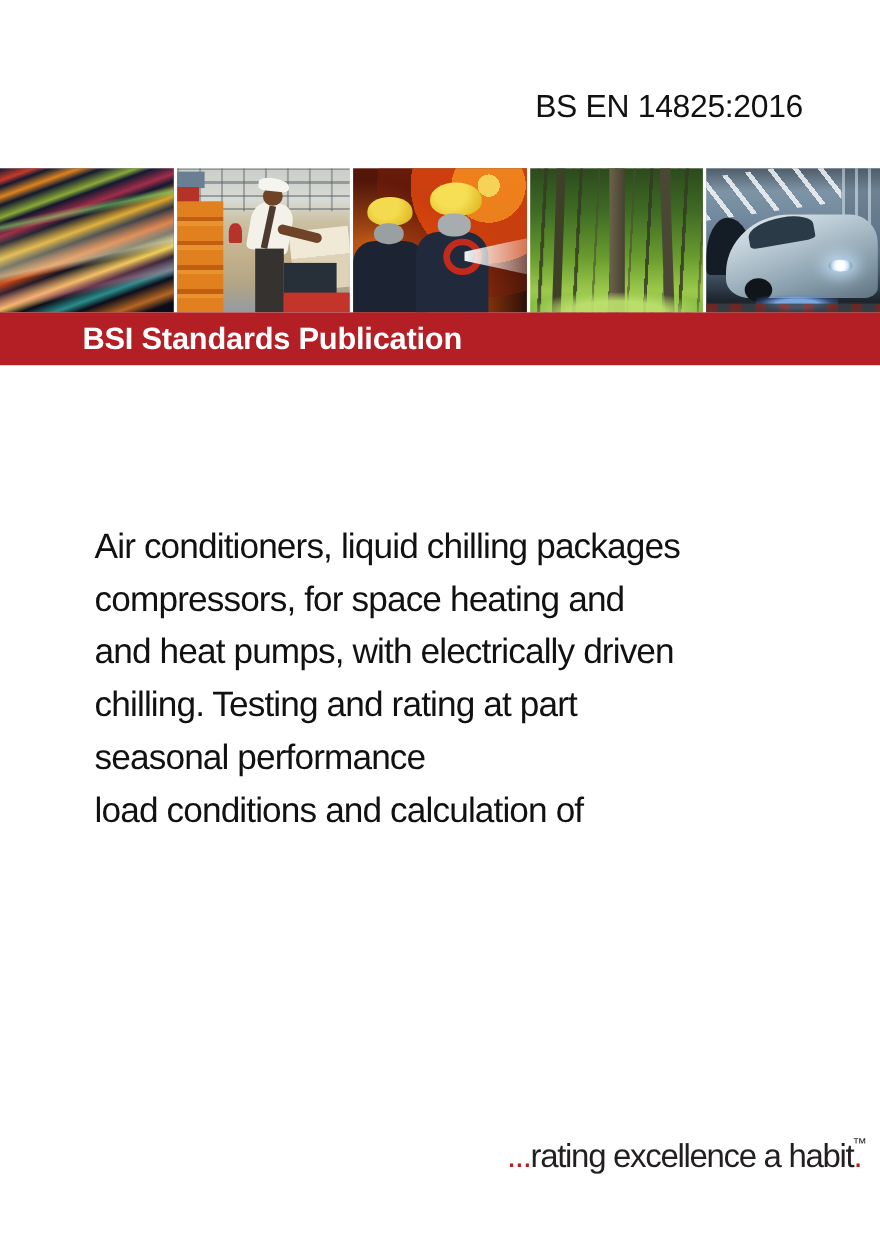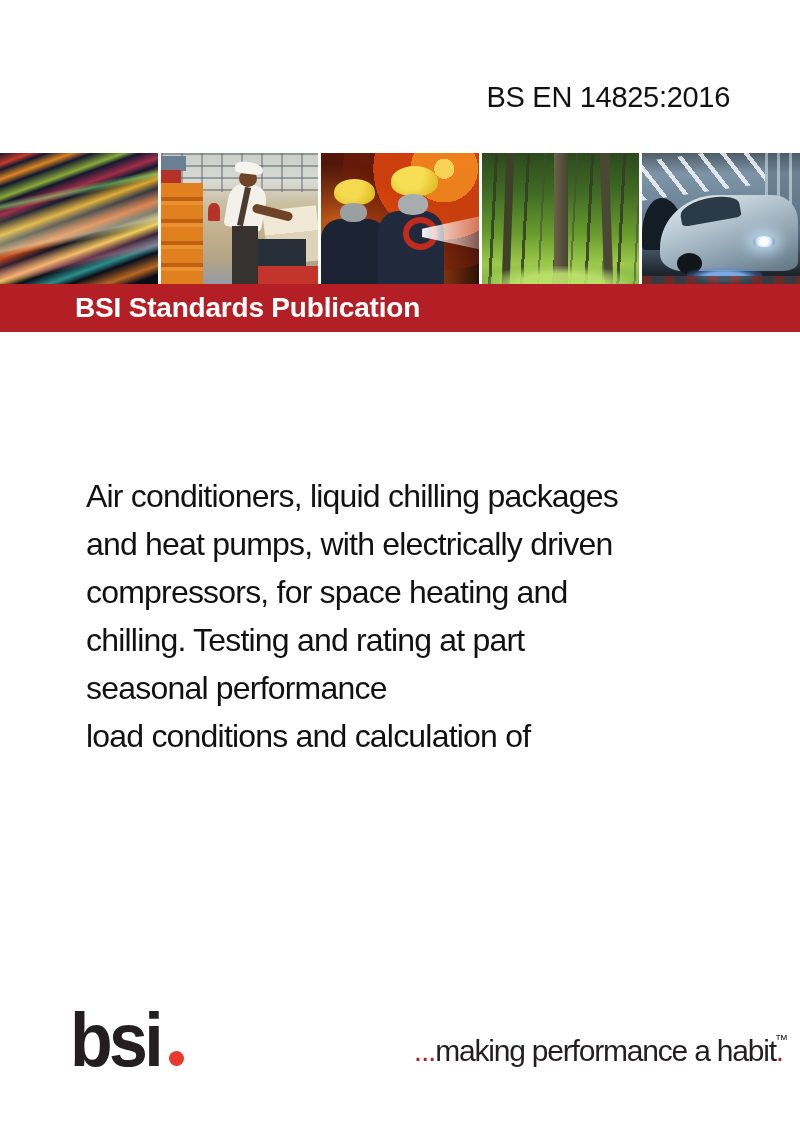--- a/index.html
+++ b/index.html
@@ -214,28 +214,25 @@
       <div class="mat"></div>
     </div>
   </div>
 
   <div class="red-band">
     <span>BSI Standards Publication</span>
   </div>
 
   <div class="title-block">
     <div class="title-line">Air conditioners, liquid chilling packages</div>
+    <div class="title-line">compressors, for space heating and</div>
     <div class="title-line">and heat pumps, with electrically driven</div>
-    <div class="title-line">compressors, for space heating and</div>
     <div class="title-line">chilling. Testing and rating at part</div>
     <div class="title-line">seasonal performance</div>
     <div class="title-line">load conditions and calculation of</div>
   </div>
 
-  <div class="bsi-logo">
-    <span class="bsi-text">bsi</span><span class="bsi-dot"></span>
-  </div>
 
   <div class="tagline">
-    <span class="tag-red">...</span><span>making performance a habit</span><span class="tag-red">.</span><span class="tm">™</span>
+    <span class="tag-red">...</span><span>rating excellence a habit</span><span class="tag-red">.</span><span class="tm">™</span>
   </div>
 
 </div>
 
 </body></html>

